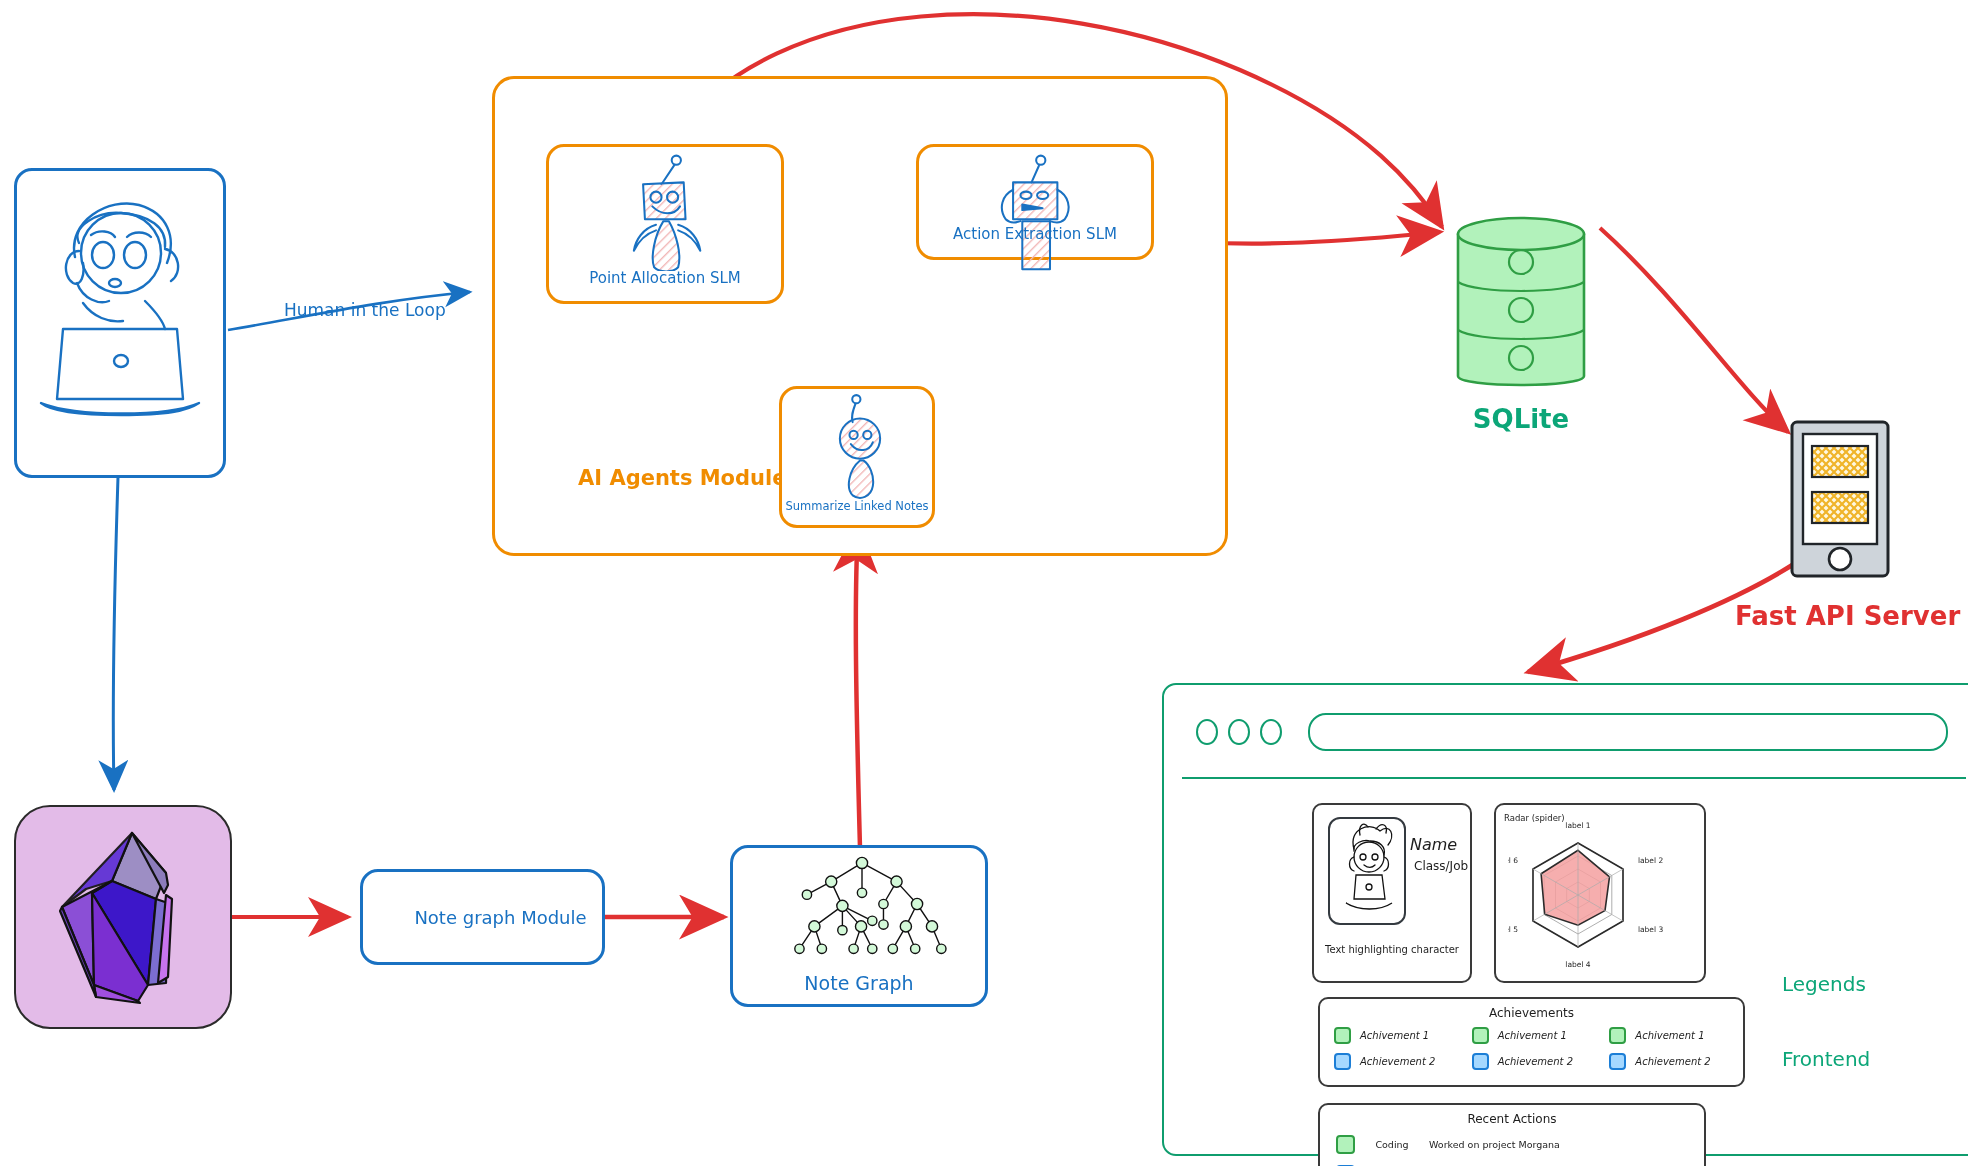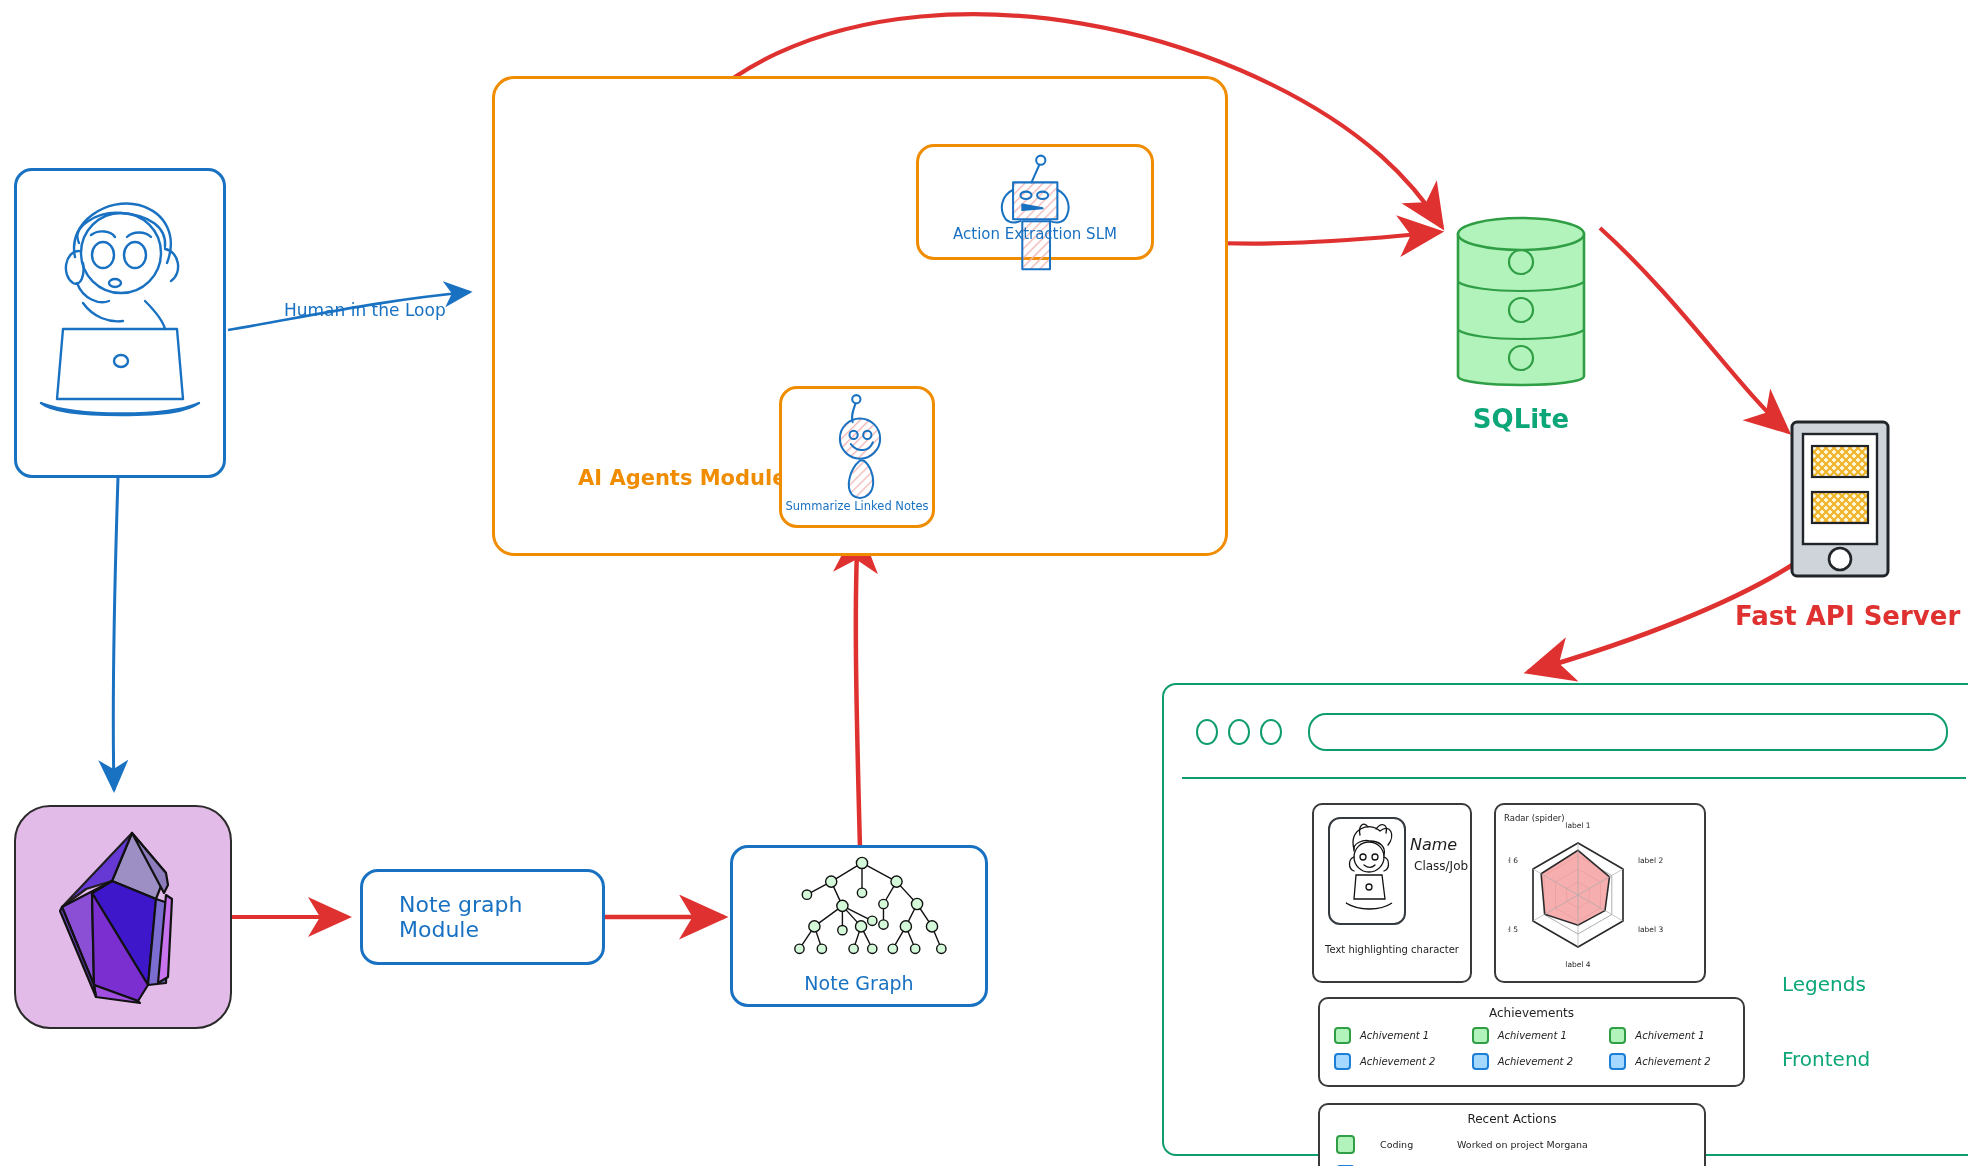--- a/index.html
+++ b/index.html
@@ -123,20 +123,36 @@
         <polygon points="78,178 122,194 124,196 80,190" fill="#a04fe0"></polygon>
         <polygon points="46,100 78,178 80,190 44,104" fill="#6f42c1"></polygon>
       </g>
     </svg>
   </div>
 
   <div class="node box-orange" style="left:492px;top:76px;width:736px;height:480px;border-radius:22px;"></div>
 
   <div class="lbl t-orange hand" style="left:578px;top:466px;font-size:21px;font-weight:600;">AI Agents Module</div>
 
+  <div class="node box-orange" style="left:546px;top:144px;width:238px;height:160px;">
+    <svg viewBox="0 0 238 130" width="238" height="120" style="margin-top:4px;">
+      <g stroke="#1971c2" stroke-width="2.2" fill="none" stroke-linecap="round" stroke-linejoin="round">
+        <circle cx="128" cy="10" r="5"></circle>
+        <path d="M126 15 C120 24, 116 30, 112 36"></path>
+        <path d="M92 36 L136 34 L138 74 L94 74 Z" fill="url(#hatch)"></path>
+        <circle cx="106" cy="50" r="6"></circle>
+          <circle cx="124" cy="50" r="6"></circle>
+        <path d="M102 60 C112 70, 126 70, 132 60"></path>
+        <path d="M114 76 C104 92, 100 116, 104 126 C110 132, 124 132, 130 126 C134 112, 128 90, 120 76 Z" fill="url(#hatch)"></path>
+        <path d="M106 80 C92 84, 84 96, 82 108 C86 100, 94 90, 106 86"></path>
+        <path d="M130 80 C144 84, 152 96, 154 108 C150 100, 142 90, 130 86"></path>
+      </g>
+    </svg>
+    <div class="caption t-blue hand" style="bottom:14px;font-size:15px;">Point Allocation SLM</div>
+  </div>
 
   <div class="node box-orange" style="left:916px;top:144px;width:238px;height:116px;">
     <svg viewBox="0 0 238 130" width="238" height="120" style="margin-top:4px;">
       <g stroke="#1971c2" stroke-width="2.2" fill="none" stroke-linecap="round" stroke-linejoin="round">
         <circle cx="122" cy="10" r="5"></circle>
         <path d="M120 16 L112 34"></path>
         <rect x="92" y="34" width="48" height="40" fill="url(#hatch)"></rect>
         <ellipse cx="106" cy="48" rx="6" ry="4"></ellipse>
           <ellipse cx="124" cy="48" rx="6" ry="4"></ellipse>
         <path d="M102 58 L124 62 L102 64 Z" fill="#1971c2"></path>
@@ -157,21 +173,21 @@
         <circle cx="71" cy="48" r="4.5"></circle>
           <circle cx="86" cy="48" r="4.5"></circle>
         <path d="M68 58 C76 68, 88 66, 92 56"></path>
         <path d="M78 76 C66 86, 62 106, 70 114 C78 120, 90 116, 92 104 C94 92, 88 80, 82 76 Z" fill="url(#hatch)"></path>
       </g>
     </svg>
     <div class="caption t-blue hand" style="bottom:12px;font-size:11.5px;">Summarize Linked Notes</div>
   </div>
 
   <div class="node box-blue" style="left:360px;top:869px;width:245px;height:96px;display:flex;align-items:center;justify-content:center;">
-    <span class="t-blue hand" style="font-size:22px;margin-left:36px;">Note graph Module</span>
+    <span class="t-blue hand" style="font-size:18px;margin-left:36px;">Note graph Module</span>
   </div>
 
   <div class="node box-blue" style="left:730px;top:845px;width:258px;height:162px;">
     <svg viewBox="0 0 258 120" width="258" height="112">
       <g stroke="#111" stroke-width="1.5" fill="none">
         <path d="M129 16 L96 36 M129 16 L129 48 M129 16 L166 36
                  M96 36 L70 50 M96 36 L108 62 M166 36 L152 60 M166 36 L188 60
                  M108 62 L78 84 M108 62 L108 88 M108 62 L128 84 M108 62 L140 78
                  M152 60 L152 82 M188 60 L176 84 M188 60 L204 84
                  M78 84 L62 108 M78 84 L86 108
@@ -332,21 +348,21 @@
               <span class="swatch sw-blue"></span>
               <span class="hand" style="font-size: 10px; font-style: italic; color: rgb(30, 30, 30);">Achievement 2</span>
             </div>
           </div>
         </div>
     </div>
 
     <div class="mini-card" style="left:154px;top:418px;width:388px;height:118px;">
       <div class="caption hand t-black" style="top:7px;font-size:12px;">Recent Actions</div>
       <div id="ra-list" style="position:absolute;left:16px;top:30px;right:8px;">
-          <div style="display: flex; align-items: center; gap: 25px; margin-bottom: 11px;">
+          <div style="display: flex; align-items: center; gap: 11px; margin-bottom: 11px; text-align: center;">
             <span class="swatch sw-green" style="width: 19px; height: 19px;"></span>
             <span class="hand" style="font-size: 9.5px; color: rgb(30, 30, 30); min-width: 52px;">Coding</span>
             <span class="hand" style="font-size: 9.5px; color: rgb(30, 30, 30);">Worked on project Morgana</span>
           </div>
           <div style="display: flex; align-items: center; gap: 11px; margin-bottom: 11px;">
             <span class="swatch sw-blue" style="width: 19px; height: 19px;"></span>
           </div>
         </div>
     </div>
   </div>

